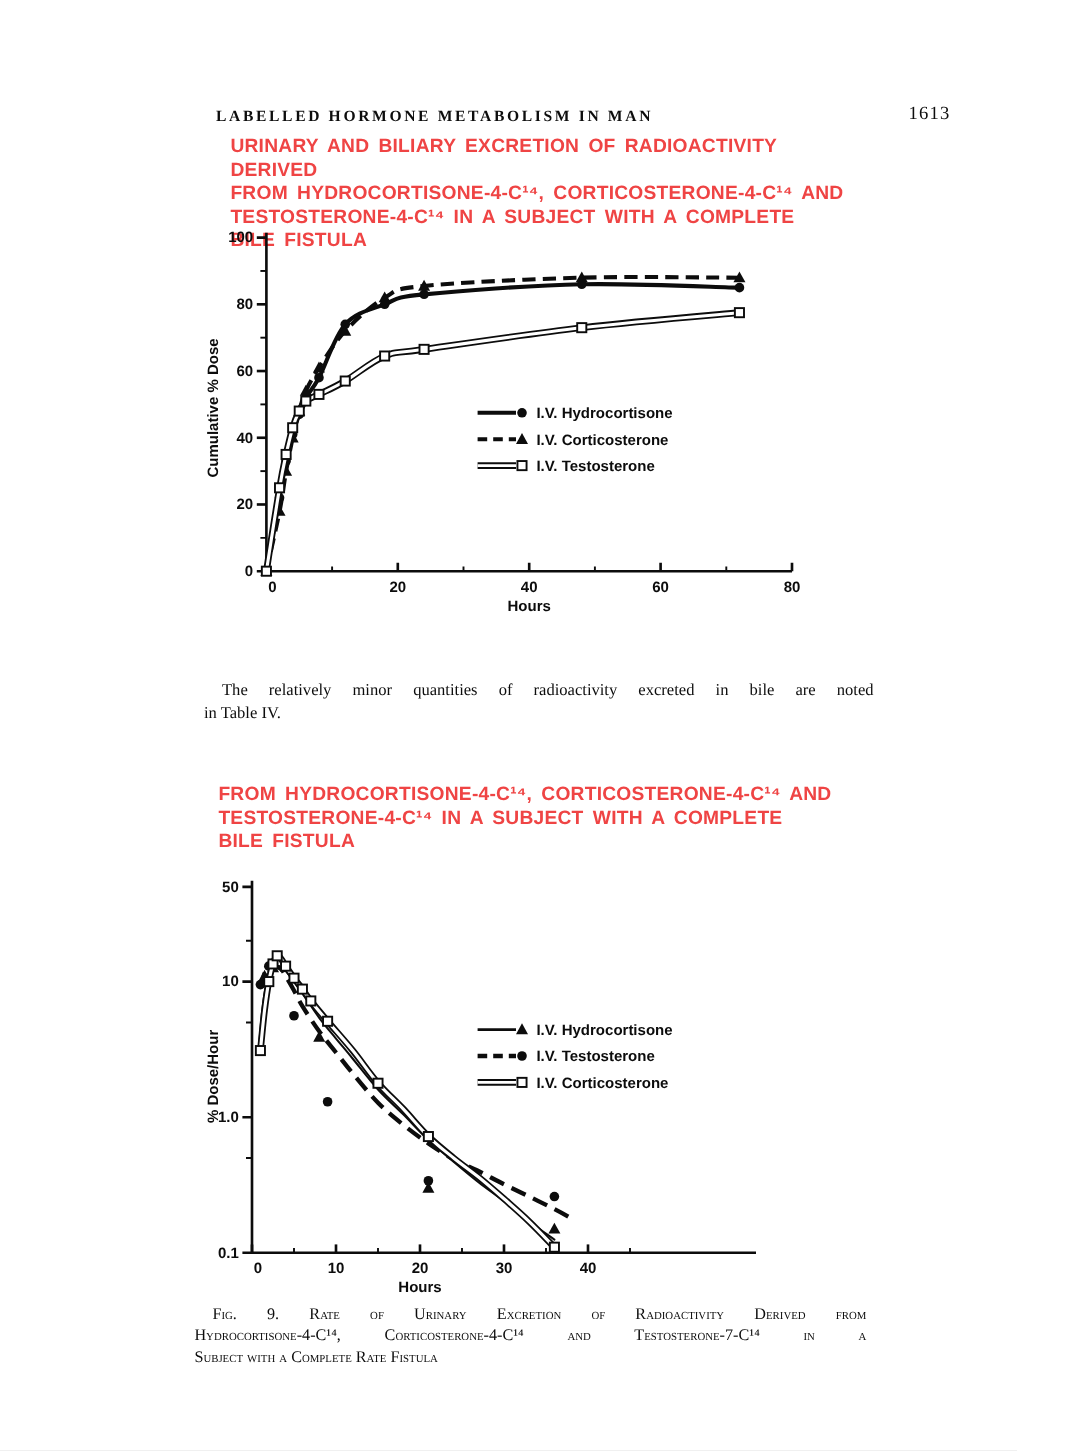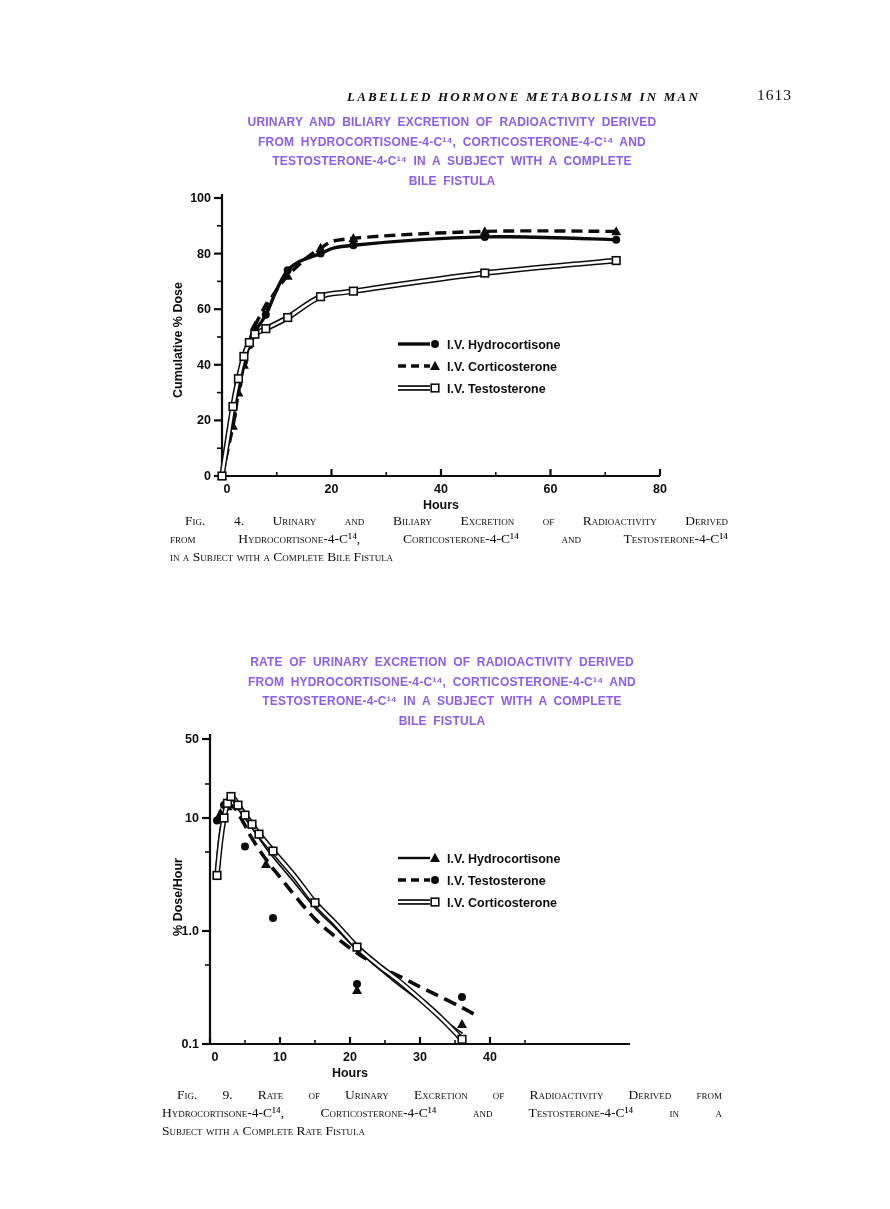--- a/index.html
+++ b/index.html
@@ -1,22 +1,22 @@
 <!DOCTYPE html>
 <html><head>
 <meta charset="utf-8">
 <style>
   html,body{margin:0;padding:0;background:#d9d9d9;}
   .page{position:relative;width:890px;height:1209px;background:#ffffff;color:#0d0d0d;
         font-family:"Liberation Serif",serif;overflow:hidden;}
-  .running-title{position:absolute;top:89px;left:180px;width:520px;text-align:right;
-        font-family:"Liberation Serif",serif;font-weight:bold;font-size:13px;letter-spacing:2.2px;font-style:italic;}
+  .running-title{position:absolute;top:89px;left:180px;width:520px;text-align:left;
+        font-family:"Liberation Serif",serif;font-weight:bold;font-size:13px;letter-spacing:2.2px;}
   .page-number{position:absolute;top:86px;left:757px;font-size:15.5px;letter-spacing:1px;}
-  .fig-title{position:absolute;text-align:center;font-family:"Liberation Sans",sans-serif;
-        font-weight:bold;font-size:12px;line-height:19.5px;letter-spacing:0.2px;word-spacing:3px;color:#8b5cf6;}
+  .fig-title{position:absolute;font-family:"Liberation Sans",sans-serif;
+        font-weight:bold;font-size:16px;line-height:19.5px;letter-spacing:0.2px;word-spacing:3px;color:#ef4444;}
   #fig4-title{top:113px;left:192px;width:520px;}
   #fig5-title{top:653px;left:182px;width:520px;}
   svg.chart{position:absolute;}
   #chart1{left:168px;top:190px;}
   #chart2{left:162px;top:722px;}
   .caption{position:absolute;font-variant:small-caps;font-size:13.5px;line-height:18px;width:558px;color:#0d0d0d;}
   #caption4{top:512px;left:170px;}
   #caption5{top:1086px;left:162px;width:560px;}
   .just{text-align:justify;text-align-last:justify;}
   .ind{text-indent:15px;}
@@ -136,29 +136,27 @@
         </g>
         <g>
           <path d="M230 198L262 198" stroke="#0c0c0c" stroke-width="5.6" fill="none"></path>
           <path d="M230 198L262 198" stroke="#fff" stroke-width="2.2" fill="none"></path>
           <rect x="263.2" y="194.2" width="7.6" height="7.6" fill="#fff" stroke="#0c0c0c" stroke-width="1.6"></rect>
           <text x="279" y="202.5" font-family="&quot;Liberation Sans&quot;, sans-serif" font-size="12.5" font-weight="bold" fill="#0c0c0c">I.V. Testosterone</text>
         </g>
       </g>
     </svg>
 
-  <div class="caption" id="caption4">
-    <div class="just ind">Fig. 4. Urinary and Biliary Excretion of Radioactivity Derived</div>
-    <div class="just">from Hydrocortisone-4-C¹⁴, Corticosterone-4-C¹⁴ and Testosterone-4-C¹⁴</div>
-    <div>in a Subject with a Complete Bile Fistula</div>
-  </div>
-
+
+  <div class="bodytext">
+    <div class="just ind">The relatively minor quantities of radioactivity excreted in bile are noted</div>
+    <div>in Table IV.</div>
+  </div>
 
   <div class="fig-title" id="fig5-title">
-    <div>RATE OF URINARY EXCRETION OF RADIOACTIVITY DERIVED</div>
     <div>FROM HYDROCORTISONE-4-C¹⁴, CORTICOSTERONE-4-C¹⁴ AND</div>
     <div>TESTOSTERONE-4-C¹⁴ IN A SUBJECT WITH A COMPLETE</div>
     <div>BILE FISTULA</div>
   </div>
 
   <svg id="chart2" class="chart" width="500" height="368" viewBox="0 0 500 368">
       <g stroke="#0c0c0c" stroke-width="2.2">
         <line x1="48" y1="12" x2="48" y2="322"></line>
         <line x1="48" y1="322" x2="468" y2="322"></line>
         <line x1="48" y1="322" x2="48" y2="315"></line>
@@ -240,17 +238,17 @@
           <path d="M236 180L268 180" stroke="#0c0c0c" stroke-width="5.6" fill="none"></path>
           <path d="M236 180L268 180" stroke="#fff" stroke-width="2.2" fill="none"></path>
           <rect x="269.2" y="176.2" width="7.6" height="7.6" fill="#fff" stroke="#0c0c0c" stroke-width="1.6"></rect>
           <text x="285" y="184.5" font-family="&quot;Liberation Sans&quot;, sans-serif" font-size="12.5" font-weight="bold" fill="#0c0c0c">I.V. Corticosterone</text>
         </g>
       </g>
     </svg>
 
   <div class="caption" id="caption5">
     <div class="just ind">Fig. 9. Rate of Urinary Excretion of Radioactivity Derived from</div>
-    <div class="just">Hydrocortisone-4-C¹⁴, Corticosterone-4-C¹⁴ and Testosterone-4-C¹⁴ in a</div>
+    <div class="just">Hydrocortisone-4-C¹⁴, Corticosterone-4-C¹⁴ and Testosterone-7-C¹⁴ in a</div>
     <div>Subject with a Complete Rate Fistula</div>
   </div>
 
 </div>
 
 </body></html>

